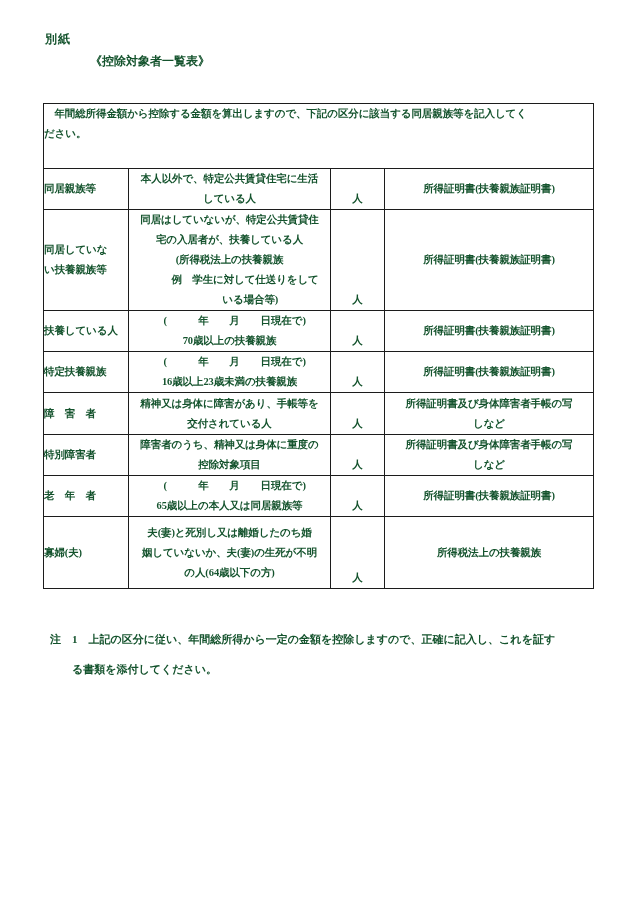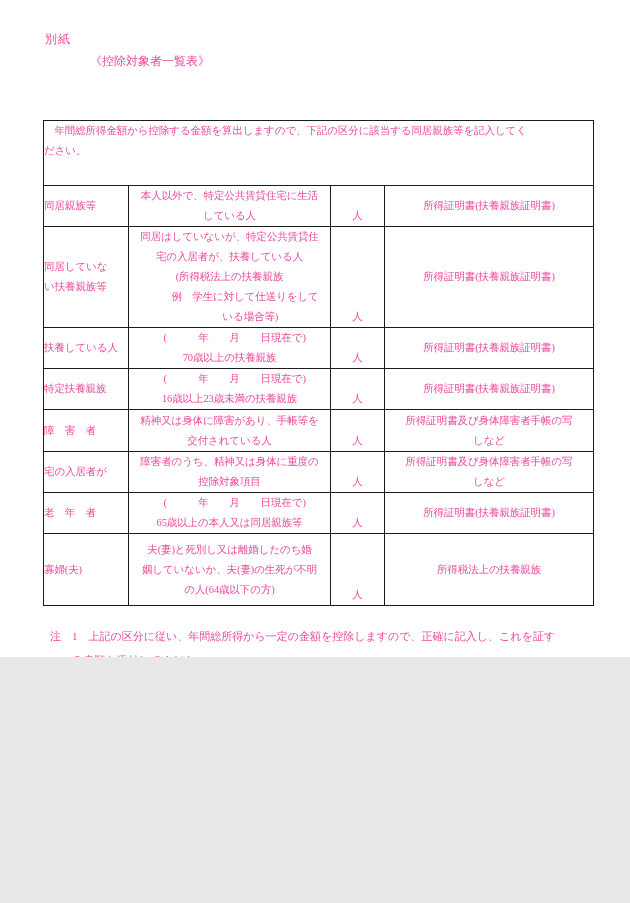--- a/index.html
+++ b/index.html
@@ -1,34 +1,35 @@
 <!DOCTYPE html>
 <html><head>
 <meta charset="utf-8">
 <style>
   html,body{margin:0;padding:0;background:#e8e8e8;}
   .page{
     position:relative;
-    width:630px;height:657px;
+    width:630px;height:903px;
     background:#ffffff;
     font-family:"Liberation Serif","DejaVu Serif",serif;
-    color:#ec4899;
+    color:#14532d;
     overflow:hidden;
+    font-weight:bold;
   }
   .doc-tag{
     position:absolute;left:45px;top:31px;
     font-size:12px;letter-spacing:1px;
   }
   .doc-title{
     position:absolute;left:43px;top:53px;
     font-size:12px;
     margin-left:47px;
   }
   table.main{
-    position:absolute;left:43px;top:120px;
+    position:absolute;left:43px;top:103px;
     width:550px;
     border-collapse:collapse;
     table-layout:fixed;
     border:1.5px solid #1c1c1c;
     padding-left:40px;
   }
   table.main td{
     border:1px solid #1c1c1c;
     font-size:10.5px;
     letter-spacing:-0.1px;
@@ -83,21 +84,21 @@
   }
   td.c-docs{
     text-align:center;
     vertical-align:middle;
     padding:1px 4px 1px 8px;
   }
   .note{
     position:absolute;left:50px;top:624px;
     width:548px;
     font-size:11px;
-    line-height:24px;
+    line-height:30px;
     white-space:pre-wrap;
   }
 </style>
 </head>
 <body>
 
 <div class="page">
 
   <div class="doc-tag">別紙</div>
   <div class="doc-title">《控除対象者一覧表》</div>
@@ -155,21 +156,21 @@
       <tr class="r5">
         <td class="c-item">障　害　者</td>
         <td class="c-range">精神又は身体に障害があり、手帳等を
 交付されている人</td>
         <td class="c-count">人</td>
         <td class="c-docs">所得証明書及び身体障害者手帳の写
 しなど</td>
       </tr>
 
       <tr class="r6">
-        <td class="c-item">宅の入居者が</td>
+        <td class="c-item">特別障害者</td>
         <td class="c-range">障害者のうち、精神又は身体に重度の
 控除対象項目</td>
         <td class="c-count">人</td>
         <td class="c-docs">所得証明書及び身体障害者手帳の写
 しなど</td>
       </tr>
 
       <tr class="r7">
         <td class="c-item">老　年　者</td>
         <td class="c-range">　(　　　年　　月　　日現在で)

